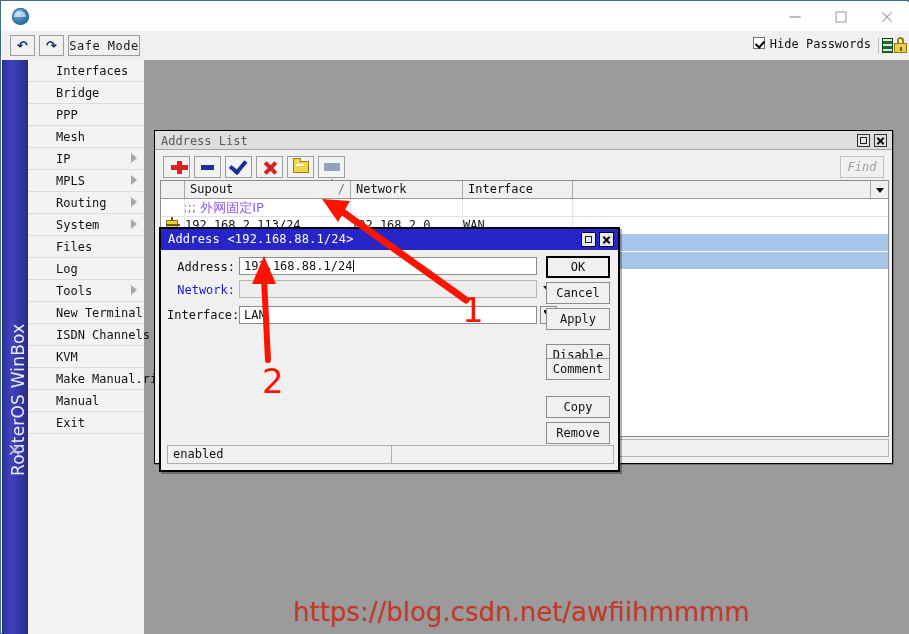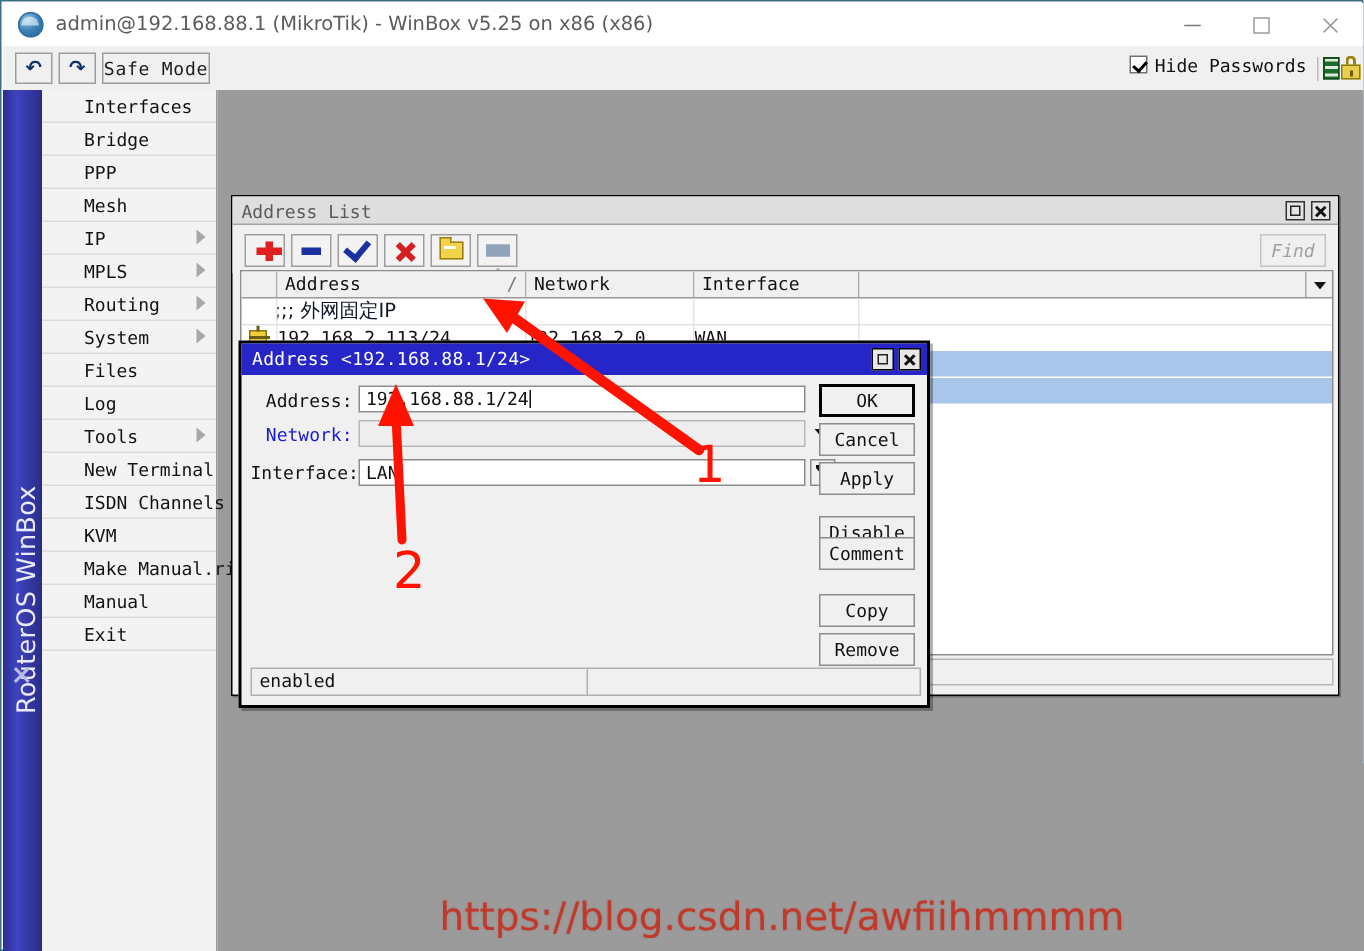--- a/index.html
+++ b/index.html
@@ -237,21 +237,21 @@
     border-left:1px solid #a9a9a9;box-sizing:border-box;
   }
   .hc-dd::after{
     content:"";position:absolute;left:5px;top:7px;width:0;height:0;
     border-left:4px solid transparent;border-right:4px solid transparent;border-top:5px solid #111;
   }
   .row{
     position:relative;height:17px;line-height:17px;font-size:12px;color:#111;
     border-bottom:1px solid #e2e2e2;white-space:nowrap;
   }
-  .row.comment{color:#0f172a;padding-left:22px;}
+  .row.comment{color:#8b5cf6;padding-left:22px;}
   .row.comment .cn{font-family:"DejaVu Sans","Liberation Sans",sans-serif;font-size:13px;}
   .cell{position:absolute;top:0;height:17px;overflow:hidden;text-overflow:clip;}
   .c-flag{left:5px;width:18px;}
   .c-addr{left:24px;width:160px;}
   .c-net{left:190px;width:110px;}
   .c-if{left:302px;width:110px;}
   .flag-ic{
     position:relative;display:inline-block;width:12px;height:11px;top:2px;
     background:#f0cf3b;border:1px solid #8a7313;box-sizing:border-box;
   }
@@ -353,21 +353,20 @@
   }
 </style>
 </head>
 <body>
 
 <div id="root">
   <div class="win-frame">
 
     <div class="titlebar">
       <div class="title-icon"></div>
-      <div class="title-text">admin@192.168.88.1 (MikroTik) - WinBox v5.25 on x86 (x86)</div>
       <div class="ctl ctl-min">
           <span class="g gl-min"></span>
         </div>
       <div class="ctl ctl-max">
           <span class="g gl-max"></span>
         </div>
       <div class="ctl ctl-close">
           <span class="g gl-close"></span>
         </div>
     </div>
@@ -454,21 +453,21 @@
             </div>
           <div class="tbi" style="left:163px;">
               <span class="funnel"></span>
             </div>
           <div class="find-box">Find</div>
         </div>
 
         <div class="al-table">
           <div class="al-head">
             <span class="hc" style="left:0;width:24px;"></span>
-            <span class="hc sortmark" style="left:24px;width:166px;">Address</span>
+            <span class="hc sortmark" style="left:24px;width:166px;">Supout</span>
             <span class="hc" style="left:190px;width:112px;">Network</span>
             <span class="hc" style="left:302px;width:110px;">Interface</span>
             <span class="hc" style="left:412px;right:18px;width:auto;border-right:none;"></span>
             <span class="hc-dd"></span>
           </div>
 
           <div class="row comment">
             <span class="cn">;;; 外网固定IP</span>
           </div>
 

